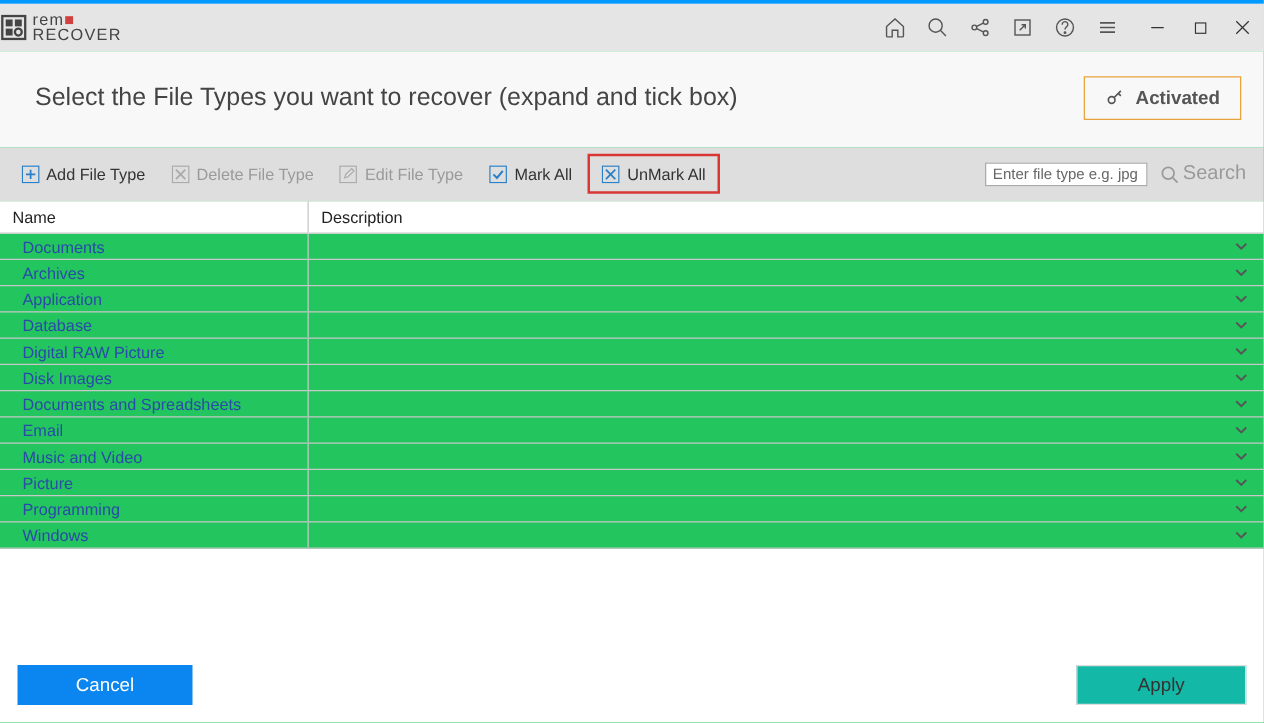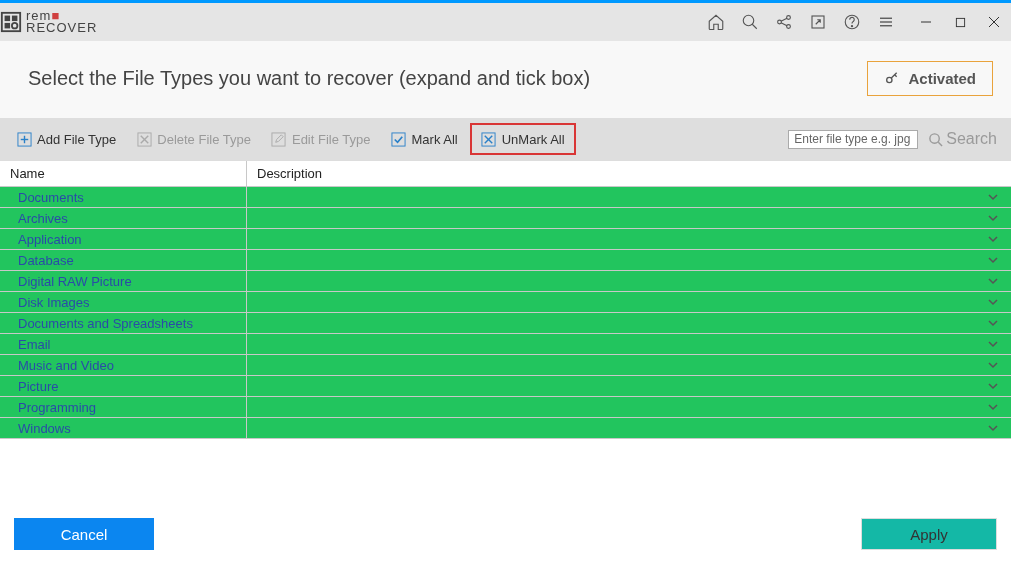--- a/index.html
+++ b/index.html
@@ -38,21 +38,21 @@
 .table-header { display: flex; align-items: center; height: 26px; background: #fff; border-bottom: 1px solid #c8c8c8; font-size: 13px; color: #222; }
 .col-name { width: 246px; padding-left: 10px; }
 .col-desc { flex: 1; padding-left: 10px; border-left: 1px solid #c8c8c8; height: 100%; display: flex; align-items: center; }
 .col-exp { width: 26px; }
 
 .row { display: flex; align-items: center; height: 21px; border-bottom: 1px solid #c8c8c8; font-size: 13px; color: #2a4ba8; cursor: pointer; }
 .row .cell-name { width: 246px; padding-left: 18px; display: flex; align-items: center; }
 .row .cell-desc { flex: 1; border-left: 1px solid #c8c8c8; height: 100%; padding-left: 10px; }
 .row .cell-exp { width: 26px; display: flex; align-items: center; justify-content: center; color: #555; font-size: 11px; padding-right: 10px;}
 
-.footer { position: absolute; bottom: 0; left: 0; right: 0; height: 60px; display: flex; align-items: flex-start; justify-content: space-between; padding: 0 14px; }
+.footer { position: absolute; bottom: 0; left: 0; right: 0; height: 60px; display: flex; align-items: center; justify-content: space-between; padding: 0 14px; }
 .btn-cancel { width: 140px; height: 32px; background: #0b86f0; color: #fff; border: none; font-size: 15px; cursor: pointer; }
 .btn-apply { width: 136px; height: 32px; background: #14b8a6; color: #333; border: 1px solid #ddd; font-size: 15px; cursor: pointer; }
 </style>
 </head>
 <body>
 
 <div class="titlebar">
   <div class="logo">
     <svg class="logo-icon" viewBox="0 0 24 24">
         <rect x="2" y="2" width="20" height="20" fill="none" stroke="#444" stroke-width="2"></rect>

